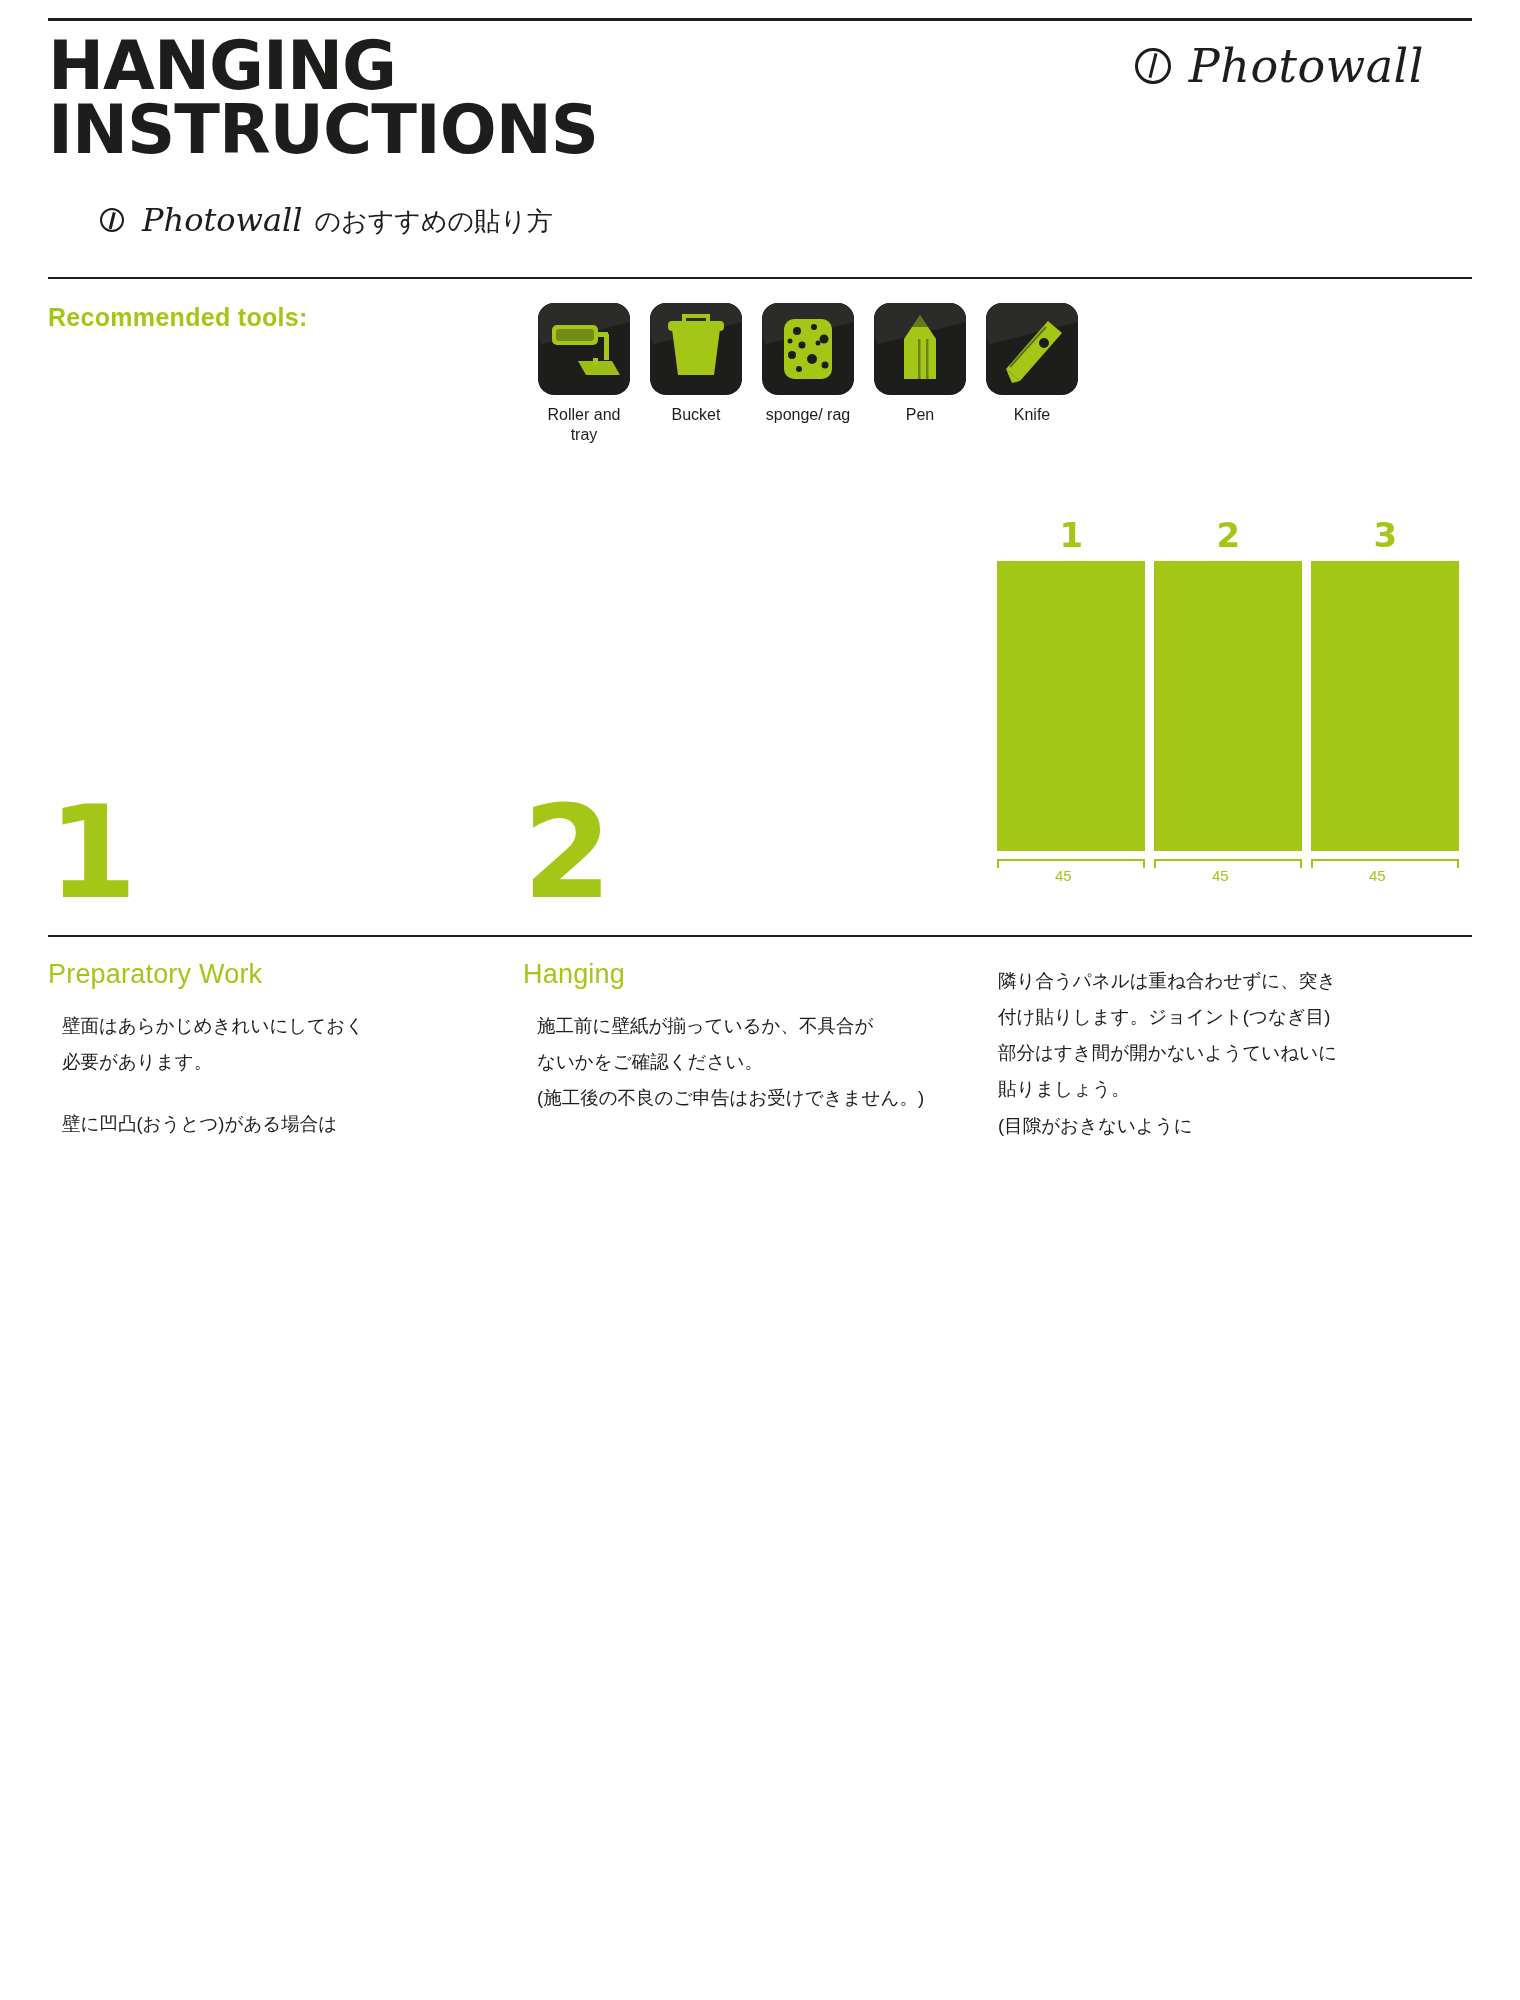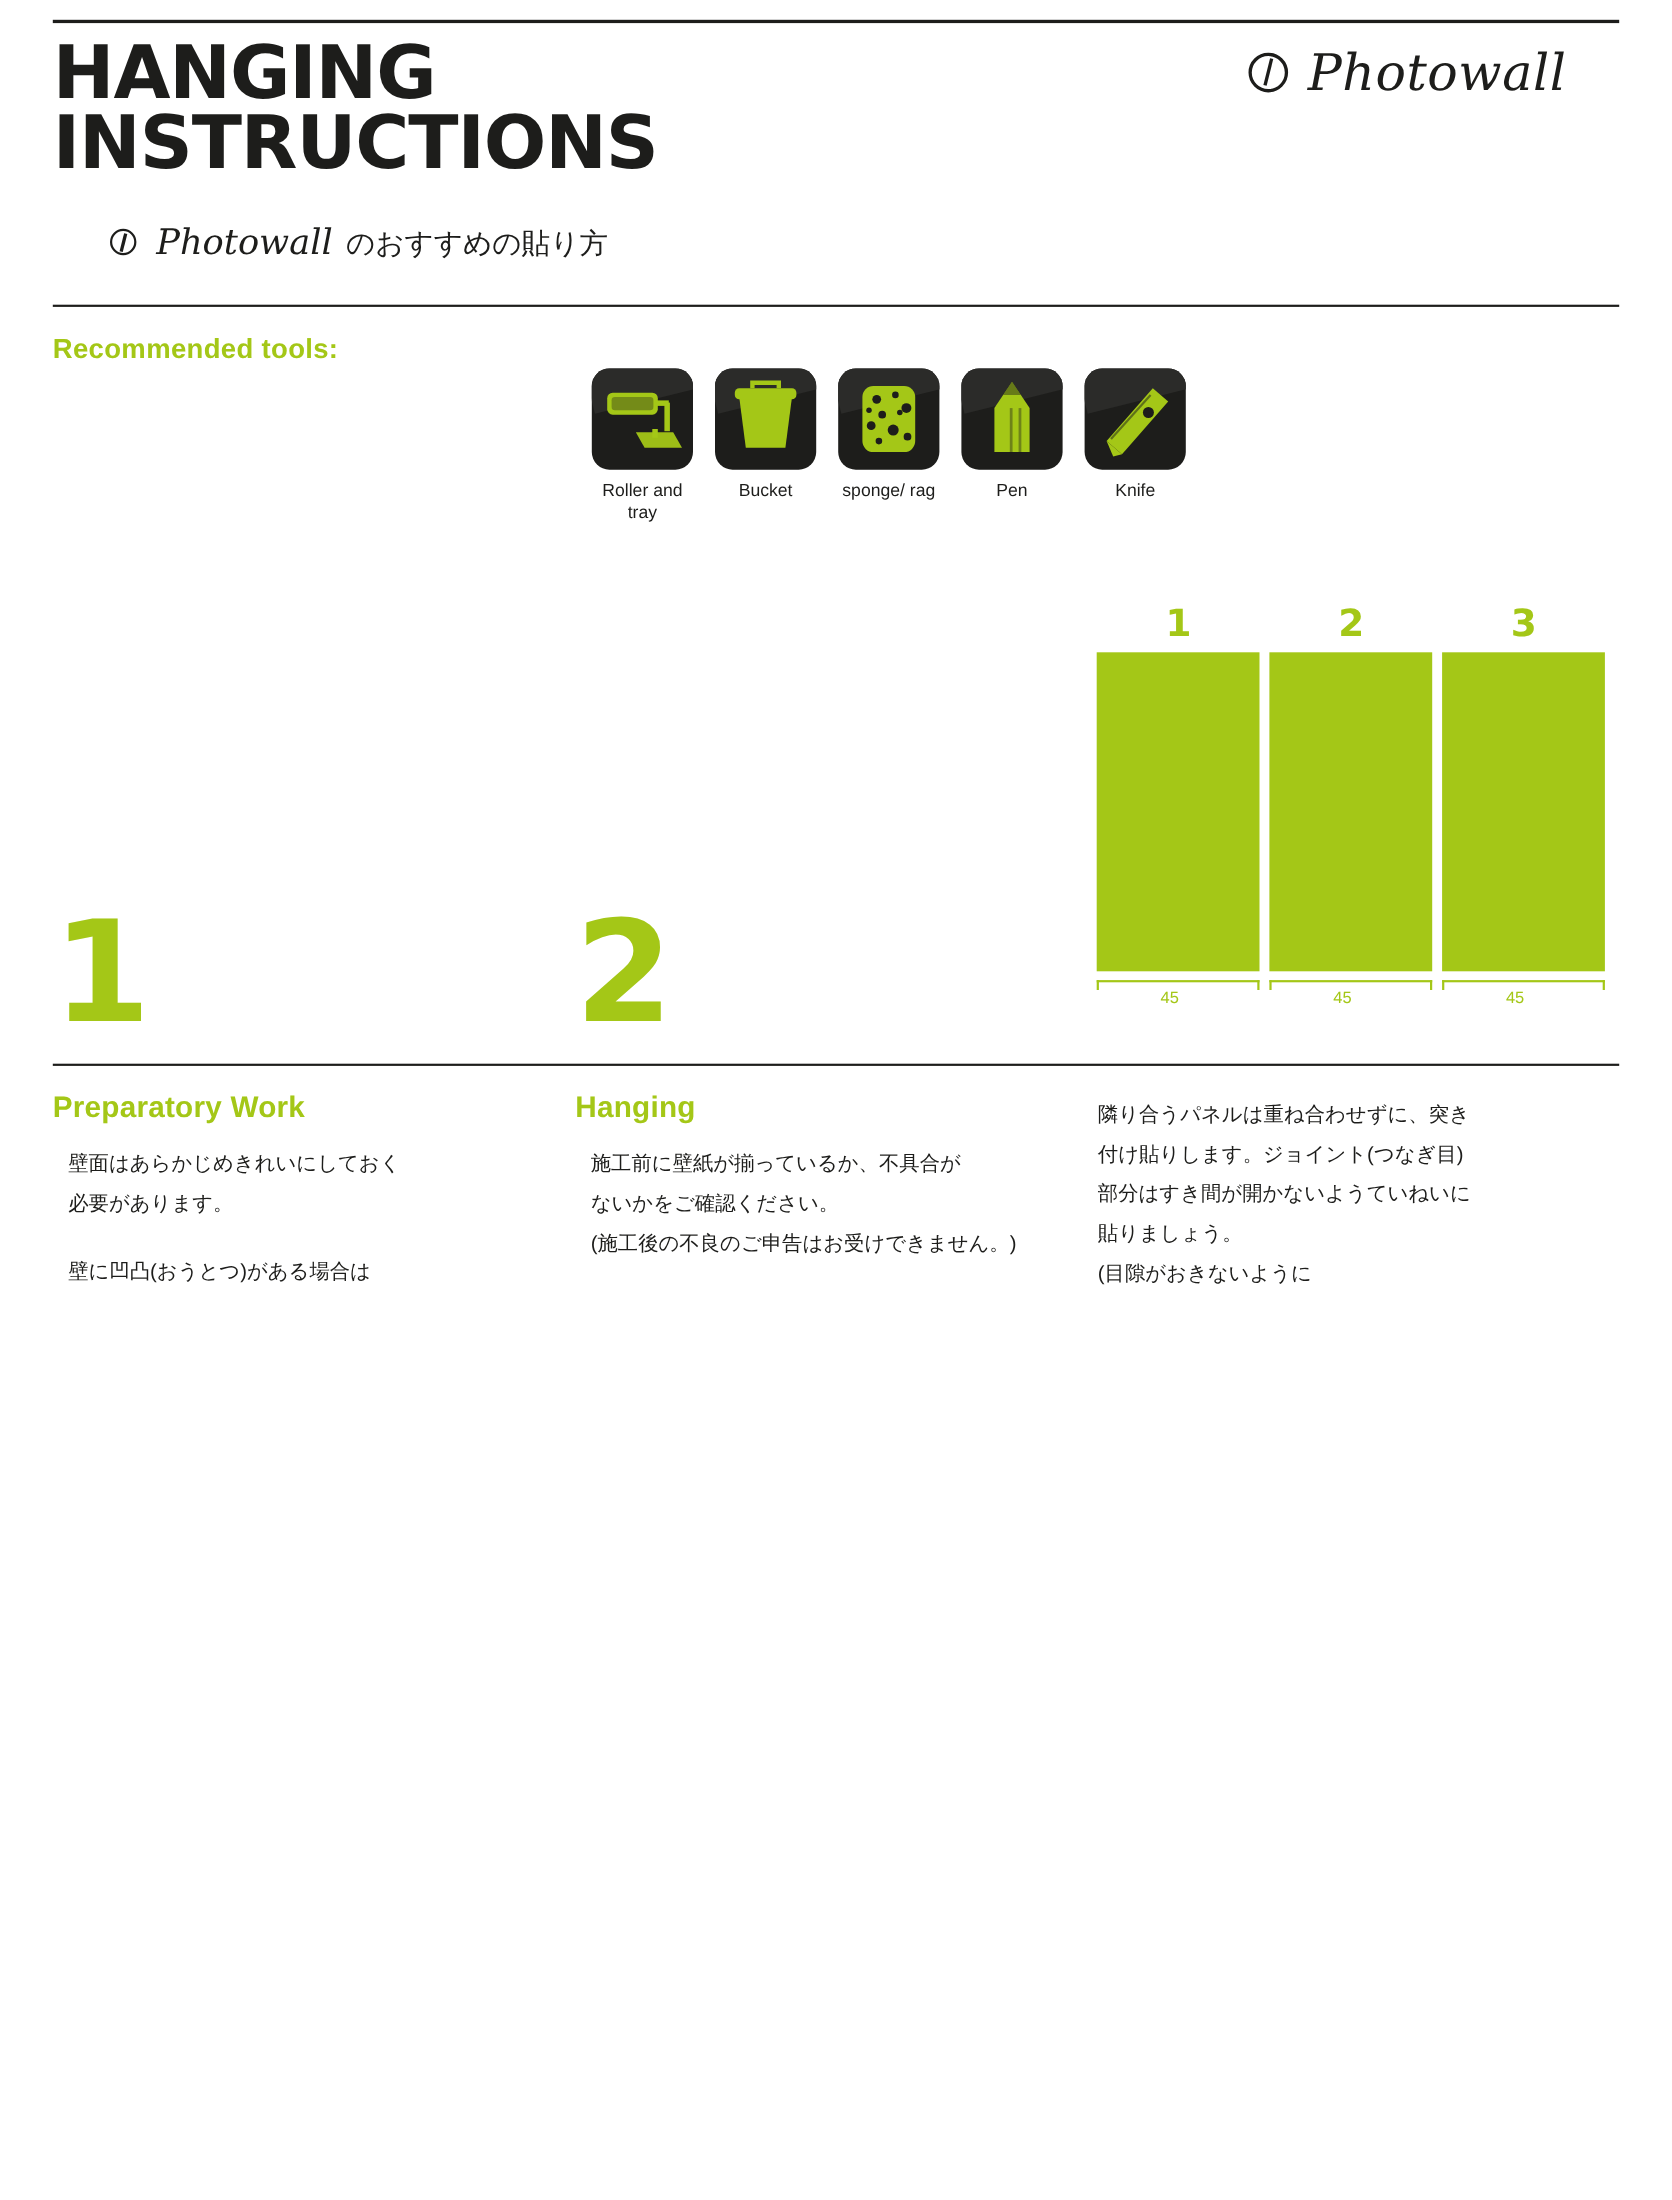--- a/index.html
+++ b/index.html
@@ -62,21 +62,21 @@
   .tools-section { margin-top:38px; }
   .tools-body { display:flex; padding-top:24px; }
   .tools-label {
     width:490px;
     color:#a4c717;
     font-weight:bold;
     font-size:25px;
     letter-spacing:0.3px;
   }
   .tool-list { display:flex; gap:20px; }
-  .tool { width:92px; text-align:center;margin-top:32px; }
+  .tool { width:92px; text-align:center; }
   .tool-cap { font-size:16px; line-height:1.25; color:#1d1d1b; margin-top:10px; }
 
   .ico {
     width:92px; height:92px; border-radius:16px;
     background:#1d1d1b;
     position:relative; overflow:hidden;
   }
   .ico::after{ 
     content:""; position:absolute; left:-10%; top:-60%;
     width:130%; height:90%;
@@ -119,21 +119,21 @@
   .brace .tl { left:0; } .brace .tr { right:0; }
   .brace .lbl { position:absolute; top:12px; left:0; right:16px; text-align:center; font-size:15px; color:#a4c717; }
 
   .mid-rule { height:2px; background:#1d1d1b; margin-top:18px; }
 
   
   .body-cols { display:flex; margin-top:22px; }
   .bcol { width:490px; padding-right:30px; }
   .bcol:last-child { padding-right:0; }
   .sec-head {
-    color:#a4c717; font-weight:bold; font-size:27px;
+    color:#a4c717; font-weight:normal; font-size:27px;
     margin-bottom:18px; letter-spacing:0.2px;
   }
   .tx { font-size:18.5px; line-height:1.95; color:#1d1d1b; }
   .tx p { margin:0 0 26px 0; }
   .indent { padding-left:14px; }
 </style>
 </head>
 <body>
 
 <div class="page">

